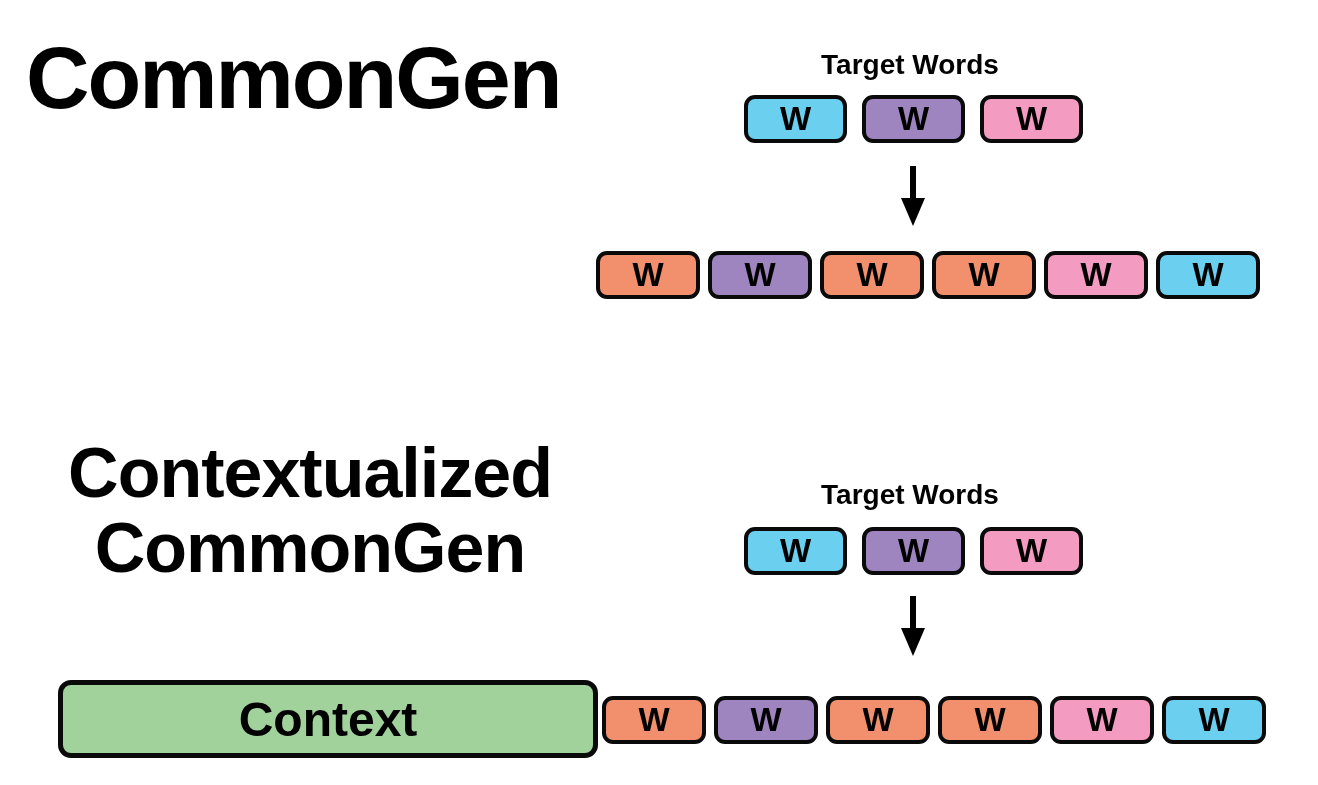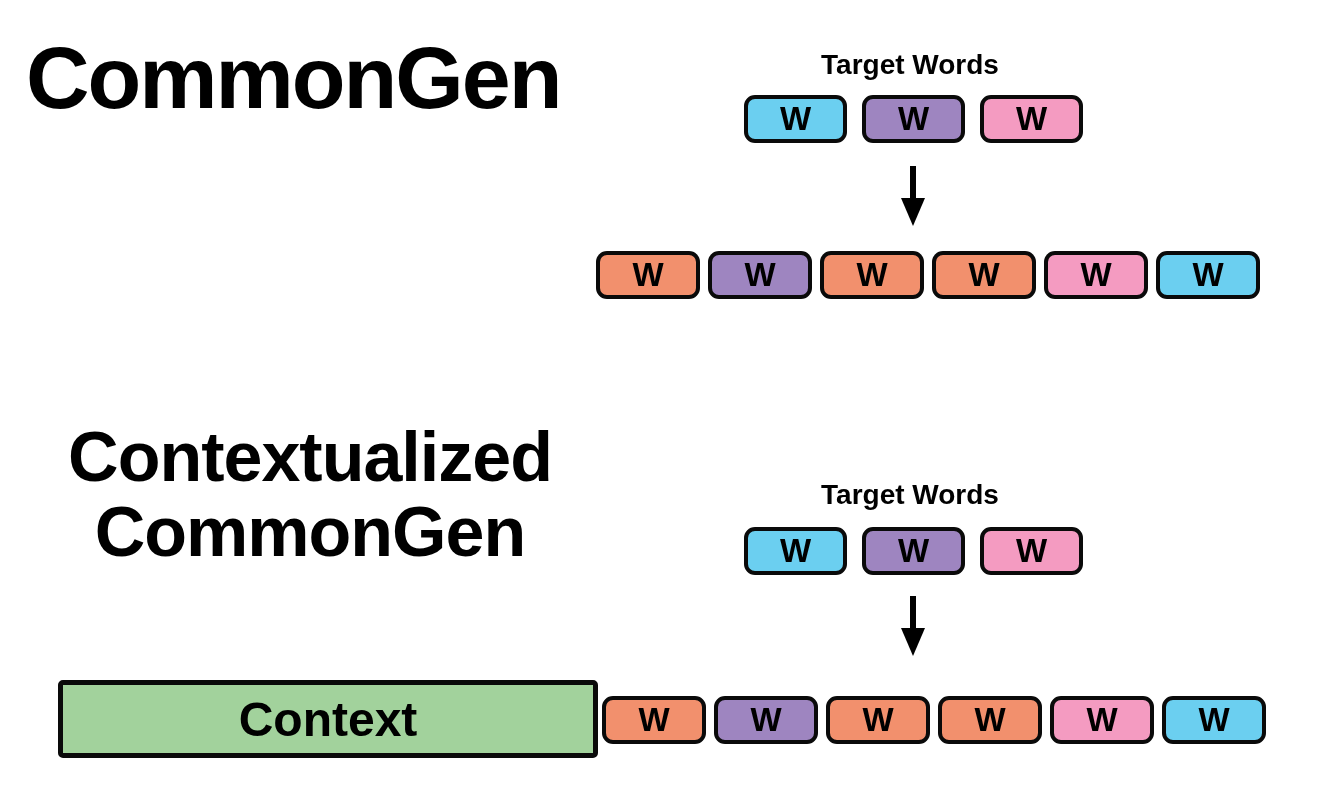--- a/index.html
+++ b/index.html
@@ -24,21 +24,21 @@
   }
   .title-1 {
     left: 26px;
     top: 32px;
     font-size: 88px;
     line-height: 92px;
     letter-spacing: -2px;
   }
   .title-2 {
     left: 14px;
-    top: 420px;
+    top: 436px;
     width: 592px;
     text-align: center;
     font-size: 70px;
     line-height: 75px;
     letter-spacing: -1px;
   }
   .target-label {
     position: absolute;
     width: 340px;
     text-align: center;
@@ -72,21 +72,21 @@
   }
   .row-target-1 .chip, .row-target-2 .chip { width: 103px; }
   .context-box {
     position: absolute;
     left: 58px;
     top: 680px;
     width: 540px;
     height: 78px;
     box-sizing: border-box;
     border: 5px solid #0a0a0a;
-    border-radius: 5px;
+    border-radius: 13px;
     display: flex;
     align-items: center;
     justify-content: center;
     font-weight: bold;
     font-size: 48px;
     color: #000;
   }
   .arrow {
     position: absolute;
     width: 28px;

